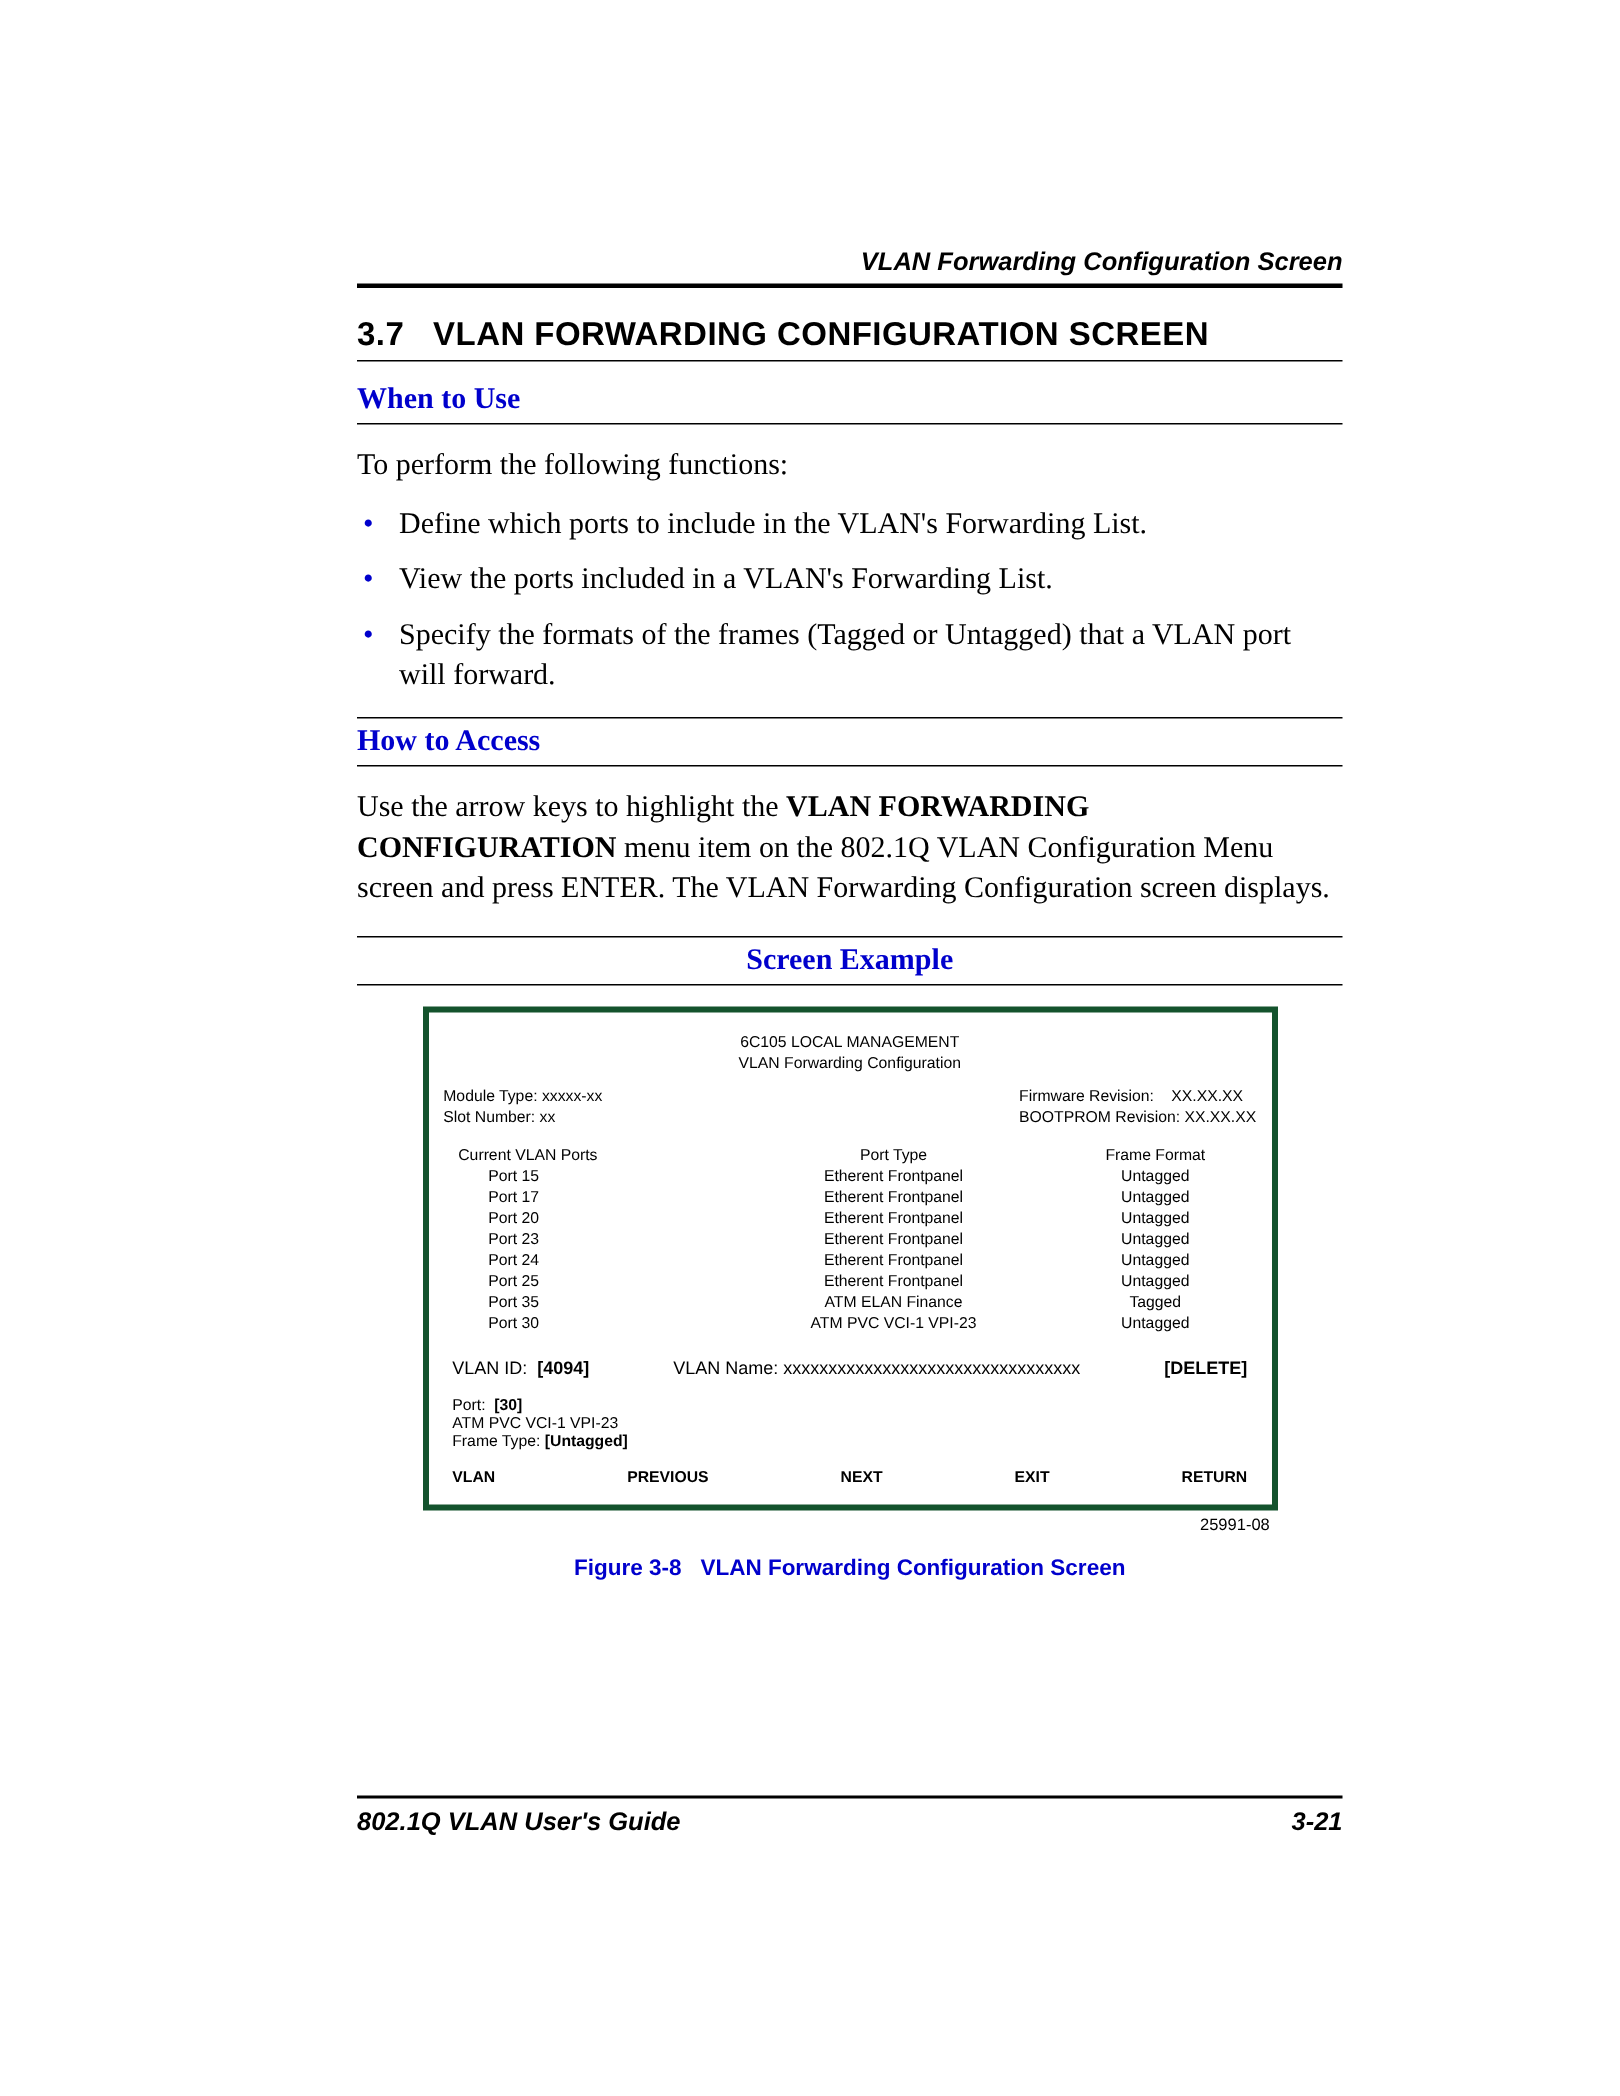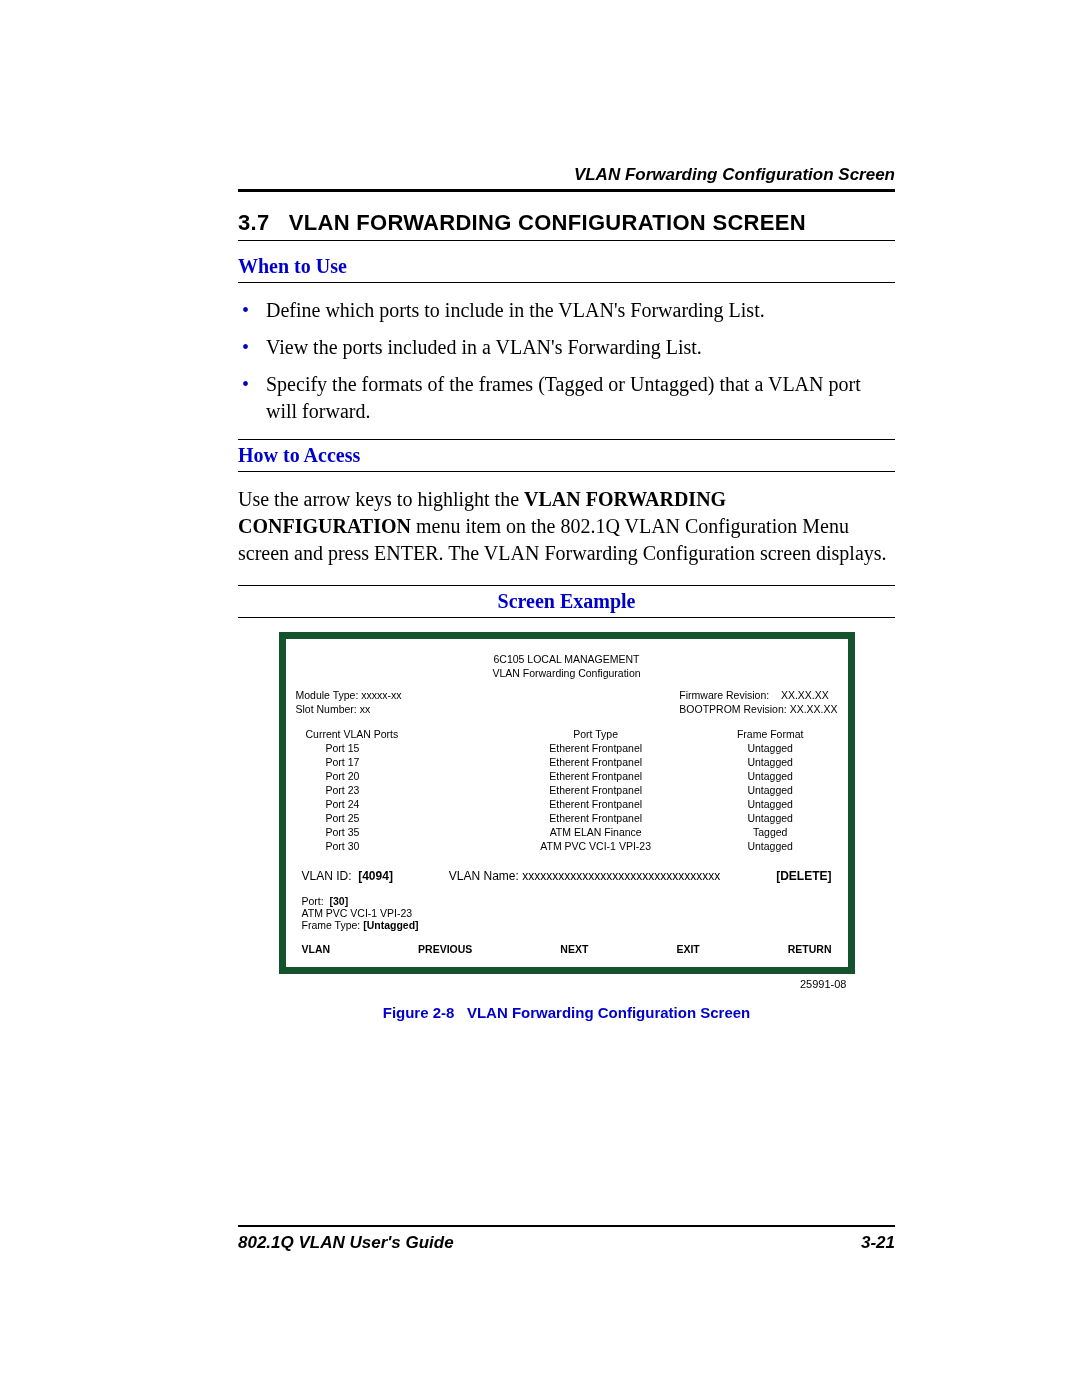--- a/index.html
+++ b/index.html
@@ -71,21 +71,21 @@
     left: 4px;
     top: 0;
     font-size: 20px;
   }
   .bold { font-weight: bold; }
 
   .screen-wrap {
     margin: 14px 0 4px 0;
   }
   .screen {
-    border: 7px solid #14532d;
+    border: 4px solid #14532d;
     width: 542px;
     margin: 0 auto;
     padding: 14px 10px 10px 10px;
     font-family: Arial, Helvetica, sans-serif;
     font-size: 10.5px;
     color: #000;
   }
   .scr-center { text-align: center; margin-bottom: 2px; }
   .scr-row { display: flex; justify-content: space-between; margin-top: 10px; }
   .scr-col { }
@@ -142,21 +142,21 @@
     font-weight: bold;
     color: #0000cc;
     font-size: 15px;
     text-align: center;
     margin: 14px 0 0 0;
   }
   .footer {
     position: absolute;
     left: 238px;
     right: 185px;
-    bottom: 144px;
+    bottom: 172px;
   }
   .footrule {
     border: none;
     border-top: 2px solid #000;
     margin: 0 0 6px 0;
   }
   .footline {
     display: flex;
     justify-content: space-between;
     font-family: Arial, Helvetica, sans-serif;
@@ -173,20 +173,21 @@
   <hr class="thickrule">
 
   <h2 class="section-title">
     <span>3.7</span>&nbsp;&nbsp;&nbsp;<span>VLAN FORWARDING CONFIGURATION SCREEN</span>
   </h2>
   <hr class="thinrule" style="border-top:1.5px solid #000; margin:2px 0 0 0;">
 
   <div class="blue-head">When to Use</div>
   <hr class="thinrule">
 
+  <p class="bodytext">To perform the following functions:</p>
 
   <ul class="bullets">
     <li>Define which ports to include in the VLAN's Forwarding List.</li>
     <li>View the ports included in a VLAN's Forwarding List.</li>
     <li>Specify the formats of the frames (Tagged or Untagged) that a VLAN port will forward.</li>
   </ul>
 
   <hr class="thinrule" style="margin:14px 0 0 0;">
   <div class="blue-head" style="margin-top:4px;">How to Access</div>
   <hr class="thinrule">
@@ -290,21 +291,21 @@
         <span>PREVIOUS</span>
         <span>NEXT</span>
         <span>EXIT</span>
         <span>RETURN</span>
       </div>
     </div>
     <div class="fig-id">25991-08</div>
   </div>
 
   <div class="fig-caption">
-    <span>Figure 2-8</span>&nbsp;&nbsp;&nbsp;<span>VLAN Forwarding Configuration Screen</span>
+    <span>Figure 3-8</span>&nbsp;&nbsp;&nbsp;<span>VLAN Forwarding Configuration Screen</span>
   </div>
 </div>
 
 <div class="footer">
   <hr class="footrule">
   <div class="footline">
     <span>802.1Q VLAN User's Guide</span>
     <span>3-21</span>
   </div>
 </div>

